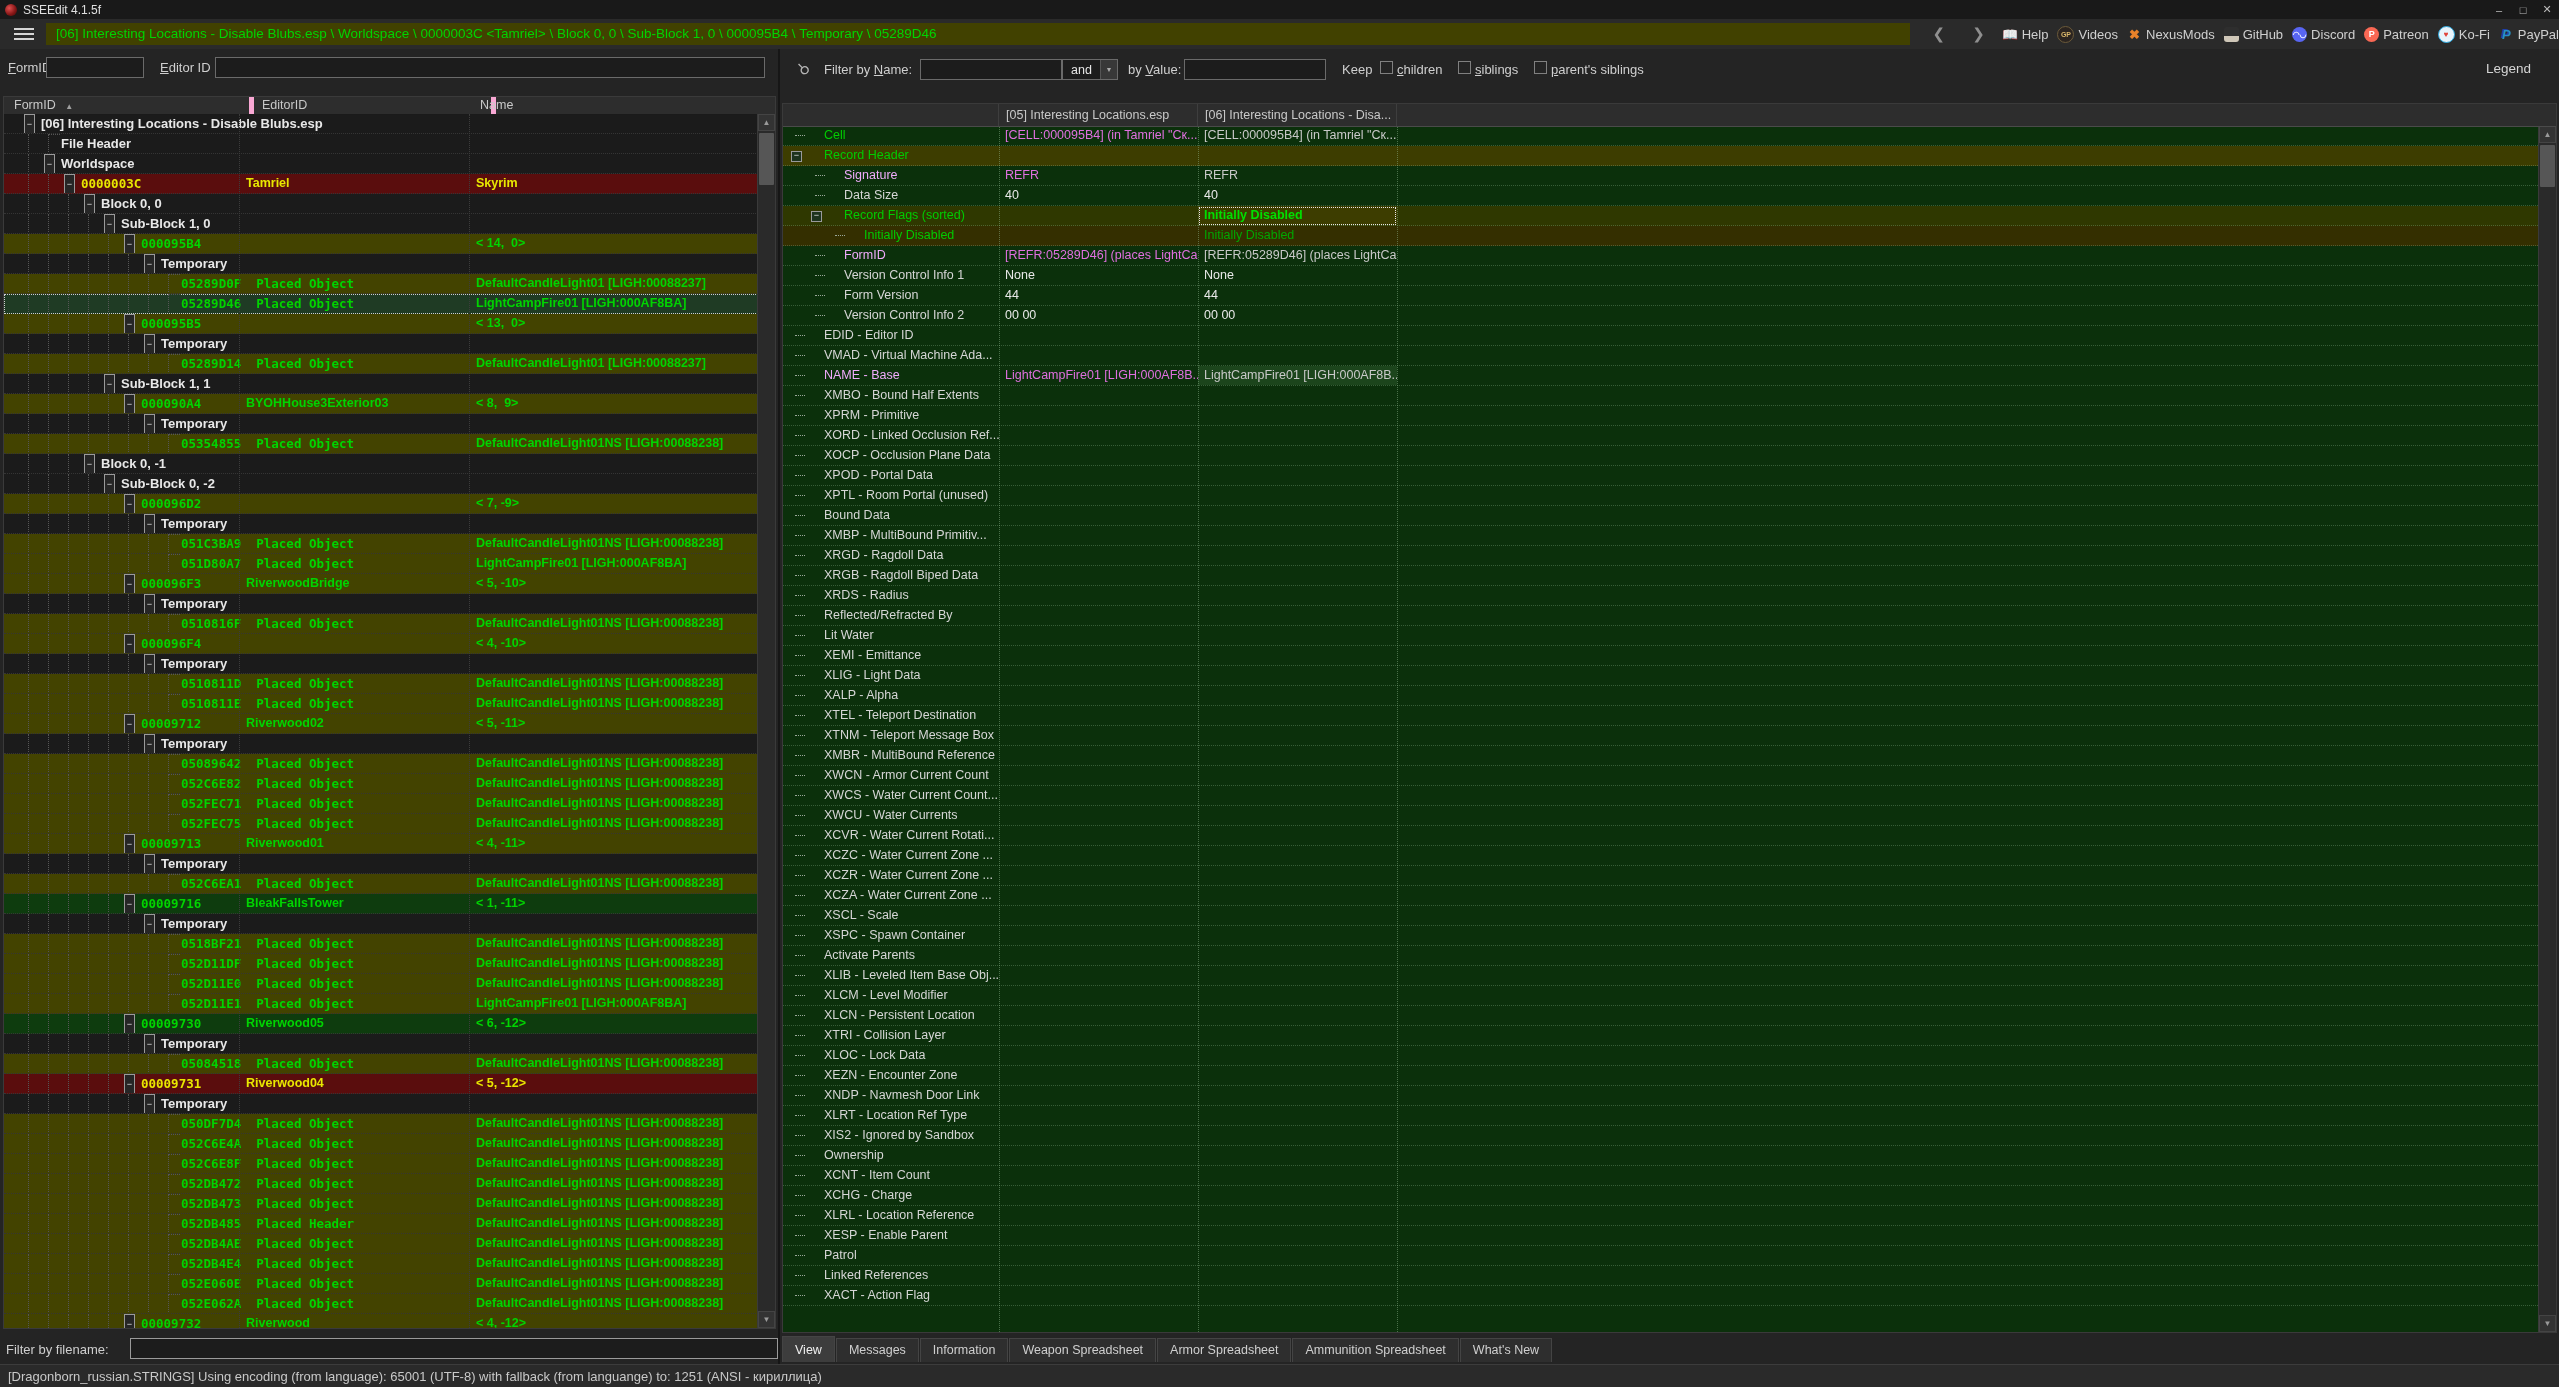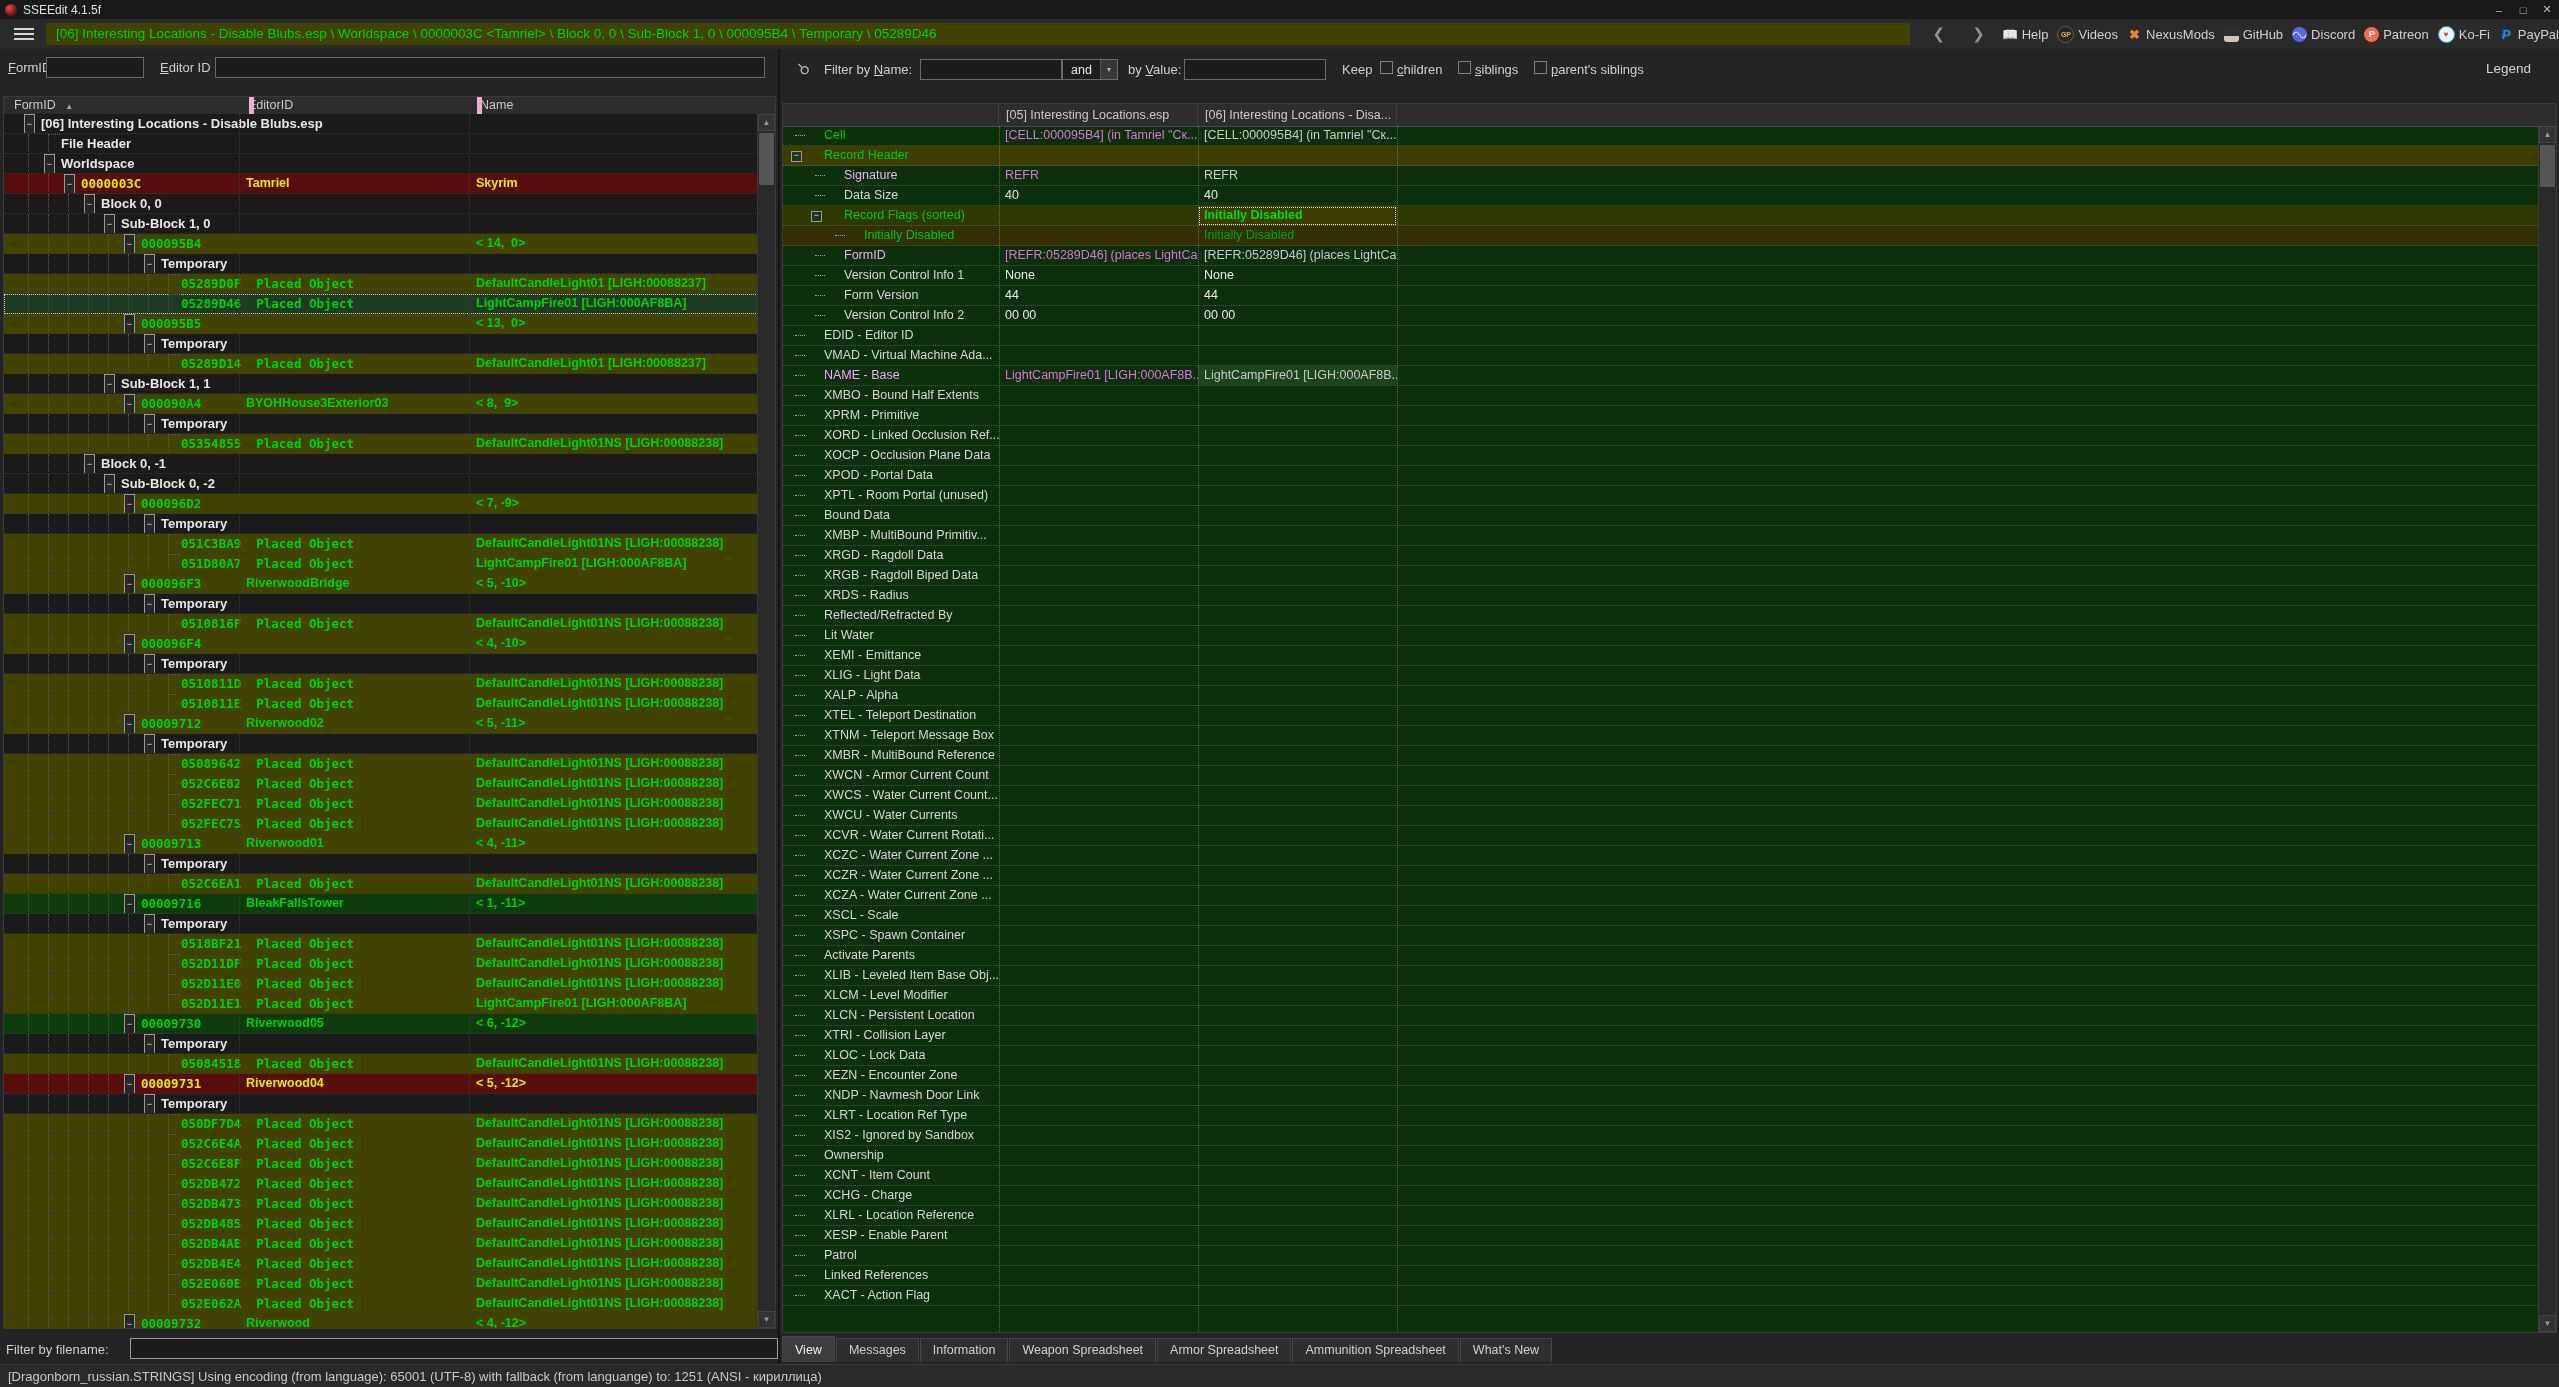--- a/index.html
+++ b/index.html
@@ -178,21 +178,21 @@
       <label style="left:160px"><u>E</u>ditor ID</label>
       <input class="tb" style="left: 215px; width: 540px;" value="">
     </div>
 
     <div class="tree">
       <div class="tree-header">
         <div class="th-cell" style="left:0;width:235px">
           <span>FormID</span>
           <span id="sort-arrow" style="font-size:8px;color:#a0a0a0;margin-left:6px">▲</span>
         </div>
-        <div class="th-cell" style="left:234px;width:229px">
+        <div class="th-cell" style="left:248px;width:229px">
           <span>EditorID</span>
         </div>
         <div class="th-cell" style="left:466px;width:287px;border-right:none">
           <span>Name</span>
         </div>
       </div>
       <div class="tree-body" id="tree-body">
         <div class="tree-vline" style="left:235px"></div>
         <div class="tree-vline" style="left:465px"></div>
       <div class="t-row t-p">
@@ -798,21 +798,21 @@
           <div class="t-row t-o">
             <span class="t-guide" style="left: 24px;"></span>
             <span class="t-guide" style="left: 44px;"></span>
             <span class="t-guide" style="left: 64px;"></span>
             <span class="t-guide" style="left: 84px;"></span>
             <span class="t-guide" style="left: 104px;"></span>
             <span class="t-guide" style="left: 124px;"></span>
             <span class="t-guide" style="left: 144px;"></span>
             <span class="t-guide" style="left: 164px;"></span>
             <span class="t-conn" style="left: 164px;"></span>
-            <span class="t-f" style="left: 177px;">052DB485  Placed Object</span>
+            <span class="t-f" style="left: 177px;">052DB485  Placed Header</span>
             <span class="t-n">DefaultCandleLight01NS [LIGH:00088238]</span>
           </div>
           <div class="t-row t-o">
             <span class="t-guide" style="left: 24px;"></span>
             <span class="t-guide" style="left: 44px;"></span>
             <span class="t-guide" style="left: 64px;"></span>
             <span class="t-guide" style="left: 84px;"></span>
             <span class="t-guide" style="left: 104px;"></span>
             <span class="t-guide" style="left: 124px;"></span>
             <span class="t-guide" style="left: 144px;"></span>

